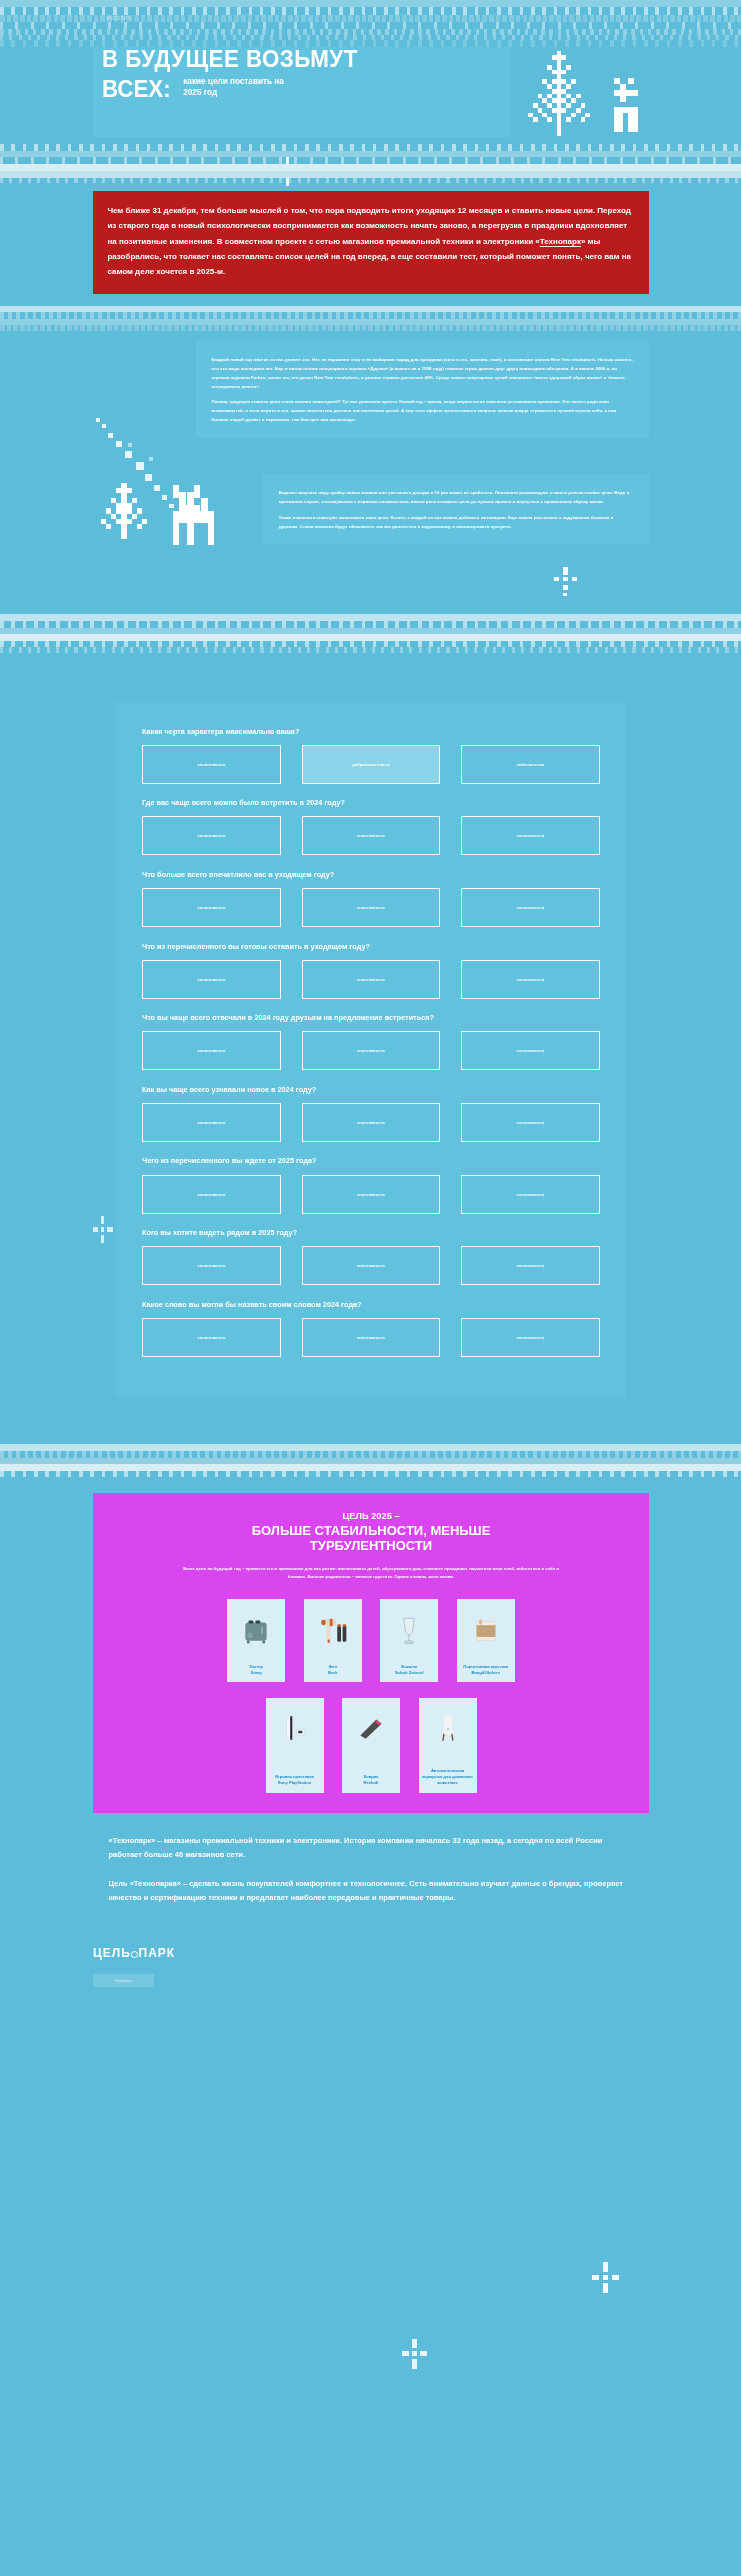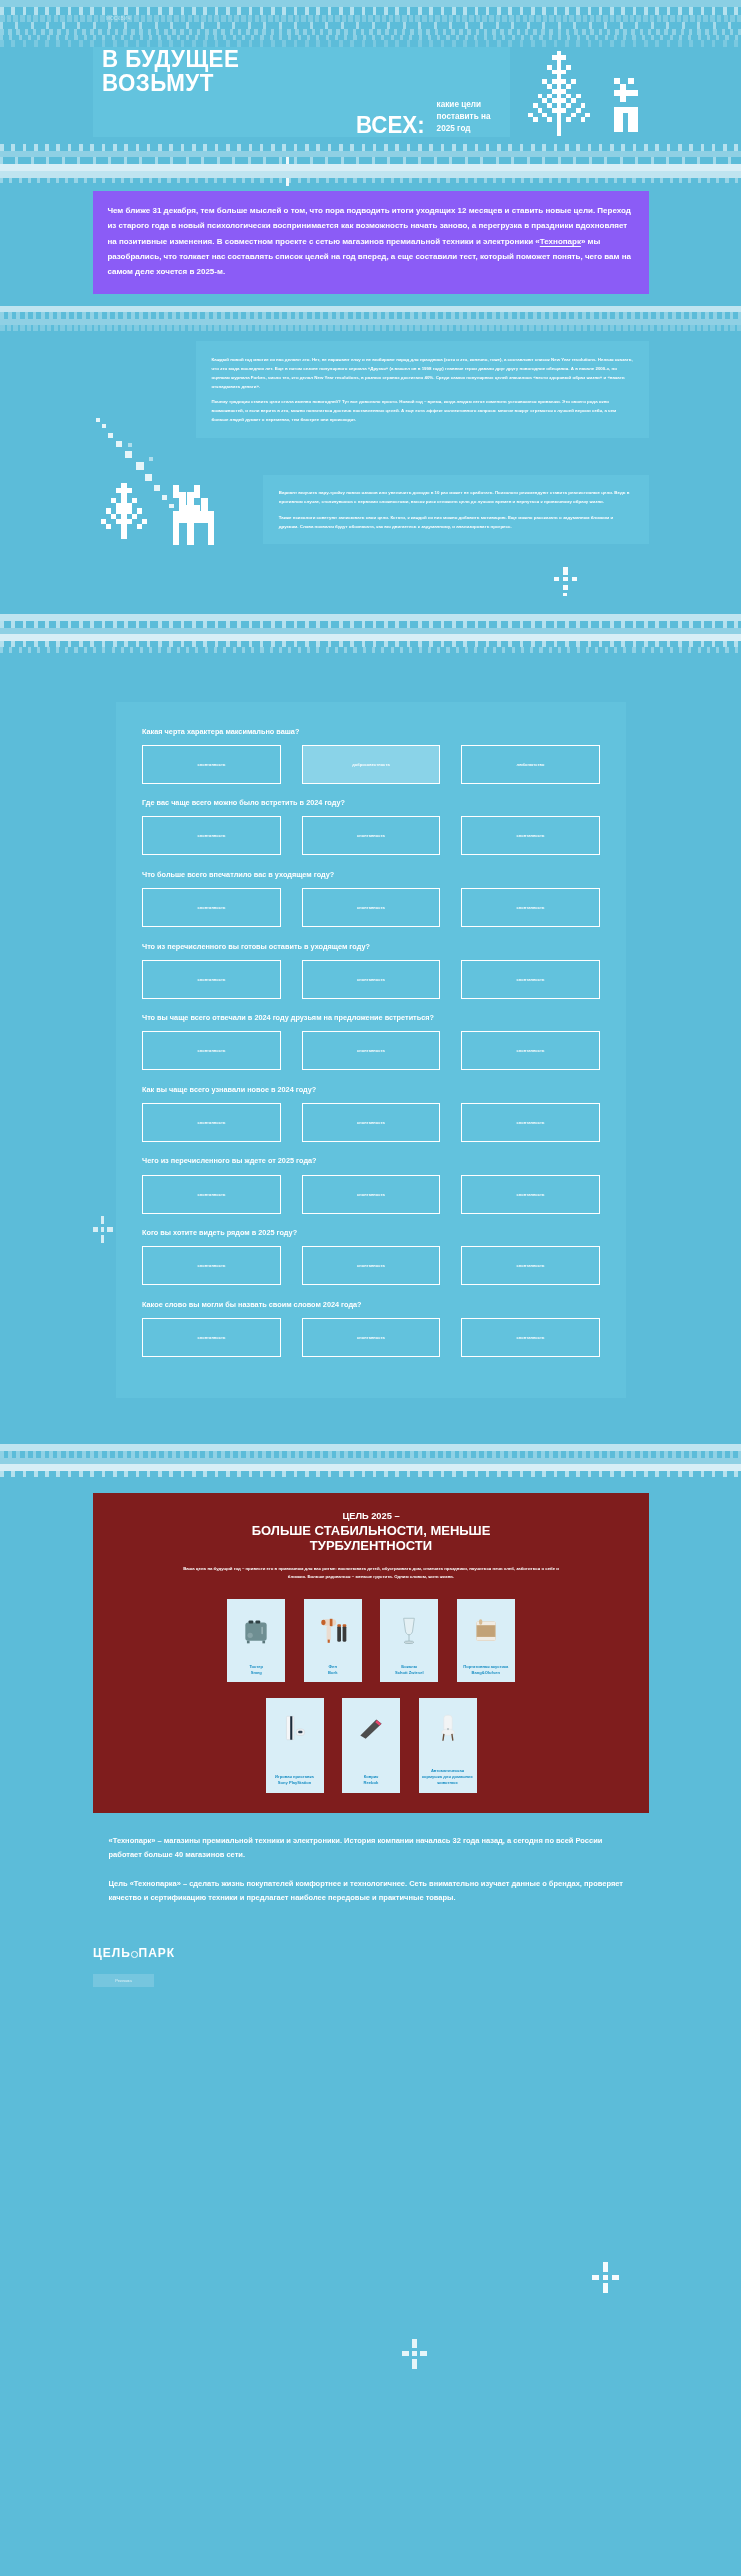--- a/index.html
+++ b/index.html
@@ -74,35 +74,35 @@
     width:556px;
     height:93px;
     z-index:4;
   }
   .hero-box{
     position:absolute;
     left:0; top:0;
     width:417px; height:90px;
     background:#63c3de;
     display:flex;
-    flex-direction:row;
+    flex-direction:column;
     justify-content:flex-start;
     padding-left:9.3px;
   }
   .hero-l1{
     font-family:"Liberation Sans Narrow","Liberation Sans",sans-serif;
     font-weight:bold;
     font-size:24px;
     line-height:1;
     letter-spacing:0.5px;
     transform:scaleX(.93);
     transform-origin:left center;
     color:#fff;
   }
-  .hero-l2-wrap{ display:flex; align-items:flex-end; gap:7.2px; margin-top:4.6px;margin-left:40px; }
+  .hero-l2-wrap{ display:flex; align-items:flex-end; gap:7.2px; margin-top:4.6px; }
   .hero-l2{
     font-family:"Liberation Sans Narrow","Liberation Sans",sans-serif;
     font-weight:bold; font-size:24px; line-height:1;
     transform:scaleX(.93); transform-origin:left center;
   }
   .hero-sub{
     font-weight:bold;
     font-size:8.2px;
     line-height:1.45;
     padding-bottom:2.1px;
@@ -115,21 +115,21 @@
   }
 
   
   .content{
     position:relative;
     width:556px;
     margin:0 auto;
     z-index:4;
   }
   .lead{
-    background:#8b5cf6;
+    background:#b91c1c;
     padding:11.3px 14.4px 14.4px 14.4px;
     font-size:8px;
     line-height:1.93;
     font-weight:bold;
   }
   .lead u{ text-decoration-thickness:0.5px; text-underline-offset:1.5px; }
 
   .panel{
     background:#63c3de;
     padding:13.4px 15.5px;
@@ -189,21 +189,21 @@
     background:transparent;
     cursor:pointer;
   }
   .opt.sel{ background:#8ad3e8; }
 
   
   .goal-wrap{
     position:relative;
     width:556px;
     margin:0 auto;
-    background:#7f1d1d;
+    background:#d946ef;
     z-index:4;
     padding:18.5px 0 20.6px 0;
   }
   .goal-title{
     text-align:center;
     font-family:"Liberation Sans Narrow","Liberation Sans",sans-serif;
     font-weight:bold;
     line-height:1.22;
   }
   .goal-title .l1{ font-size:9.3px; display:block; }

